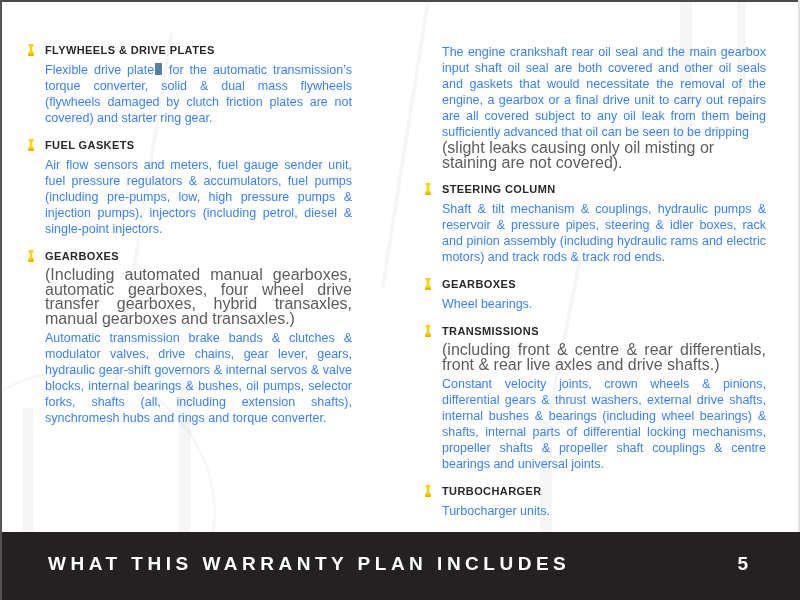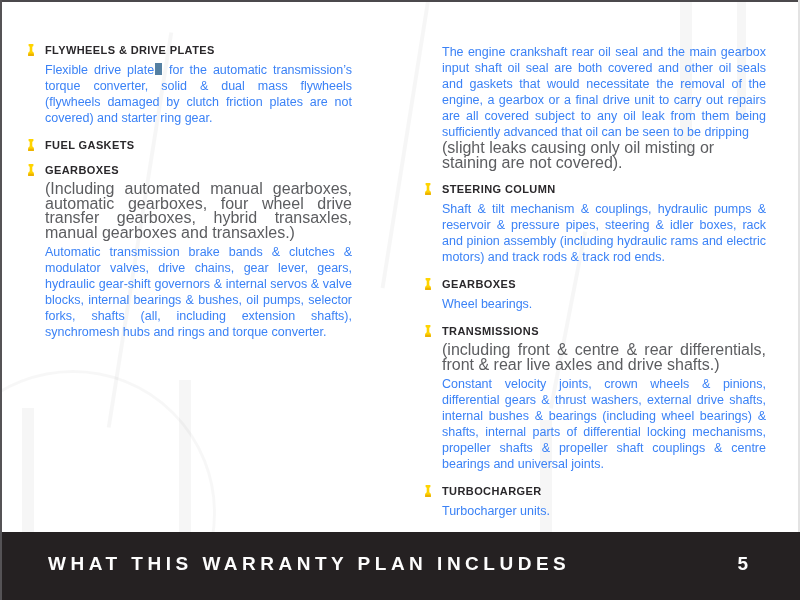--- a/index.html
+++ b/index.html
@@ -106,20 +106,21 @@
     <section class="sec">
       <div class="hrow">
         <span class="bullet">
           <svg width="8" height="12" viewBox="0 0 8 12">
               <path d="M1.6 0h4.8v2.1l-1.1.7v4.4l1.5 1.6V12H1.2V8.8l1.5-1.6V2.8l-1.1-.7z" fill="#FFD400"></path>
               <path d="M1.2 9.6h5.6V12H1.2z" fill="#EDB200"></path>
             </svg>
         </span>
         <h3>FUEL GASKETS</h3>
       </div>
+      <p class="body">Air flow sensors and meters, fuel gauge sender unit, fuel pressure regulators &amp; accumulators, fuel pumps (including pre-pumps, low, high pressure pumps &amp; injection pumps), injectors (including petrol, diesel &amp; single-point injectors.</p>
     </section>
 
     <section class="sec">
       <div class="hrow">
         <span class="bullet">
           <svg width="8" height="12" viewBox="0 0 8 12">
               <path d="M1.6 0h4.8v2.1l-1.1.7v4.4l1.5 1.6V12H1.2V8.8l1.5-1.6V2.8l-1.1-.7z" fill="#FFD400"></path>
               <path d="M1.2 9.6h5.6V12H1.2z" fill="#EDB200"></path>
             </svg>
         </span>

